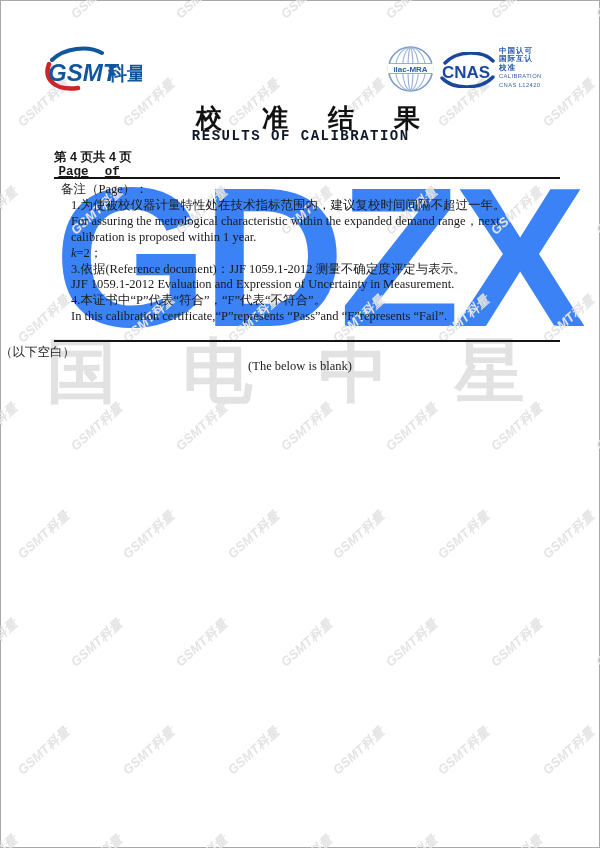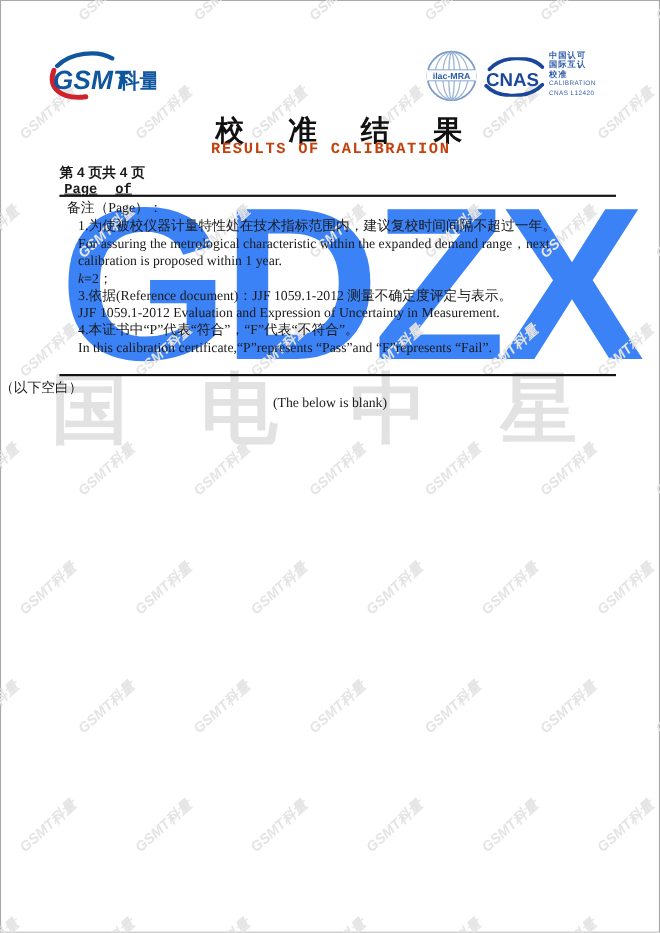--- a/index.html
+++ b/index.html
@@ -56,21 +56,21 @@
     text-align:center;
     font:bold 26px "Liberation Sans", sans-serif;
     letter-spacing:40px;padding-left:56px;box-sizing:border-box;
     color:#111;
   }
   .title-en{
     position:absolute;left:0;top:128px;width:100%;
     text-align:center;
     font:bold 14px "Liberation Mono", monospace;
     letter-spacing:1.5px;padding-left:1.5px;box-sizing:border-box;
-    color:#c2410c;
+    color:#0f172a;
   }
   
   .cert-row{
     position:absolute;left:54px;top:150px;width:506px;
     display:flex;justify-content:space-between;align-items:flex-start;
   }
   .cert-left .zh-line{font:bold 12.5px "Liberation Sans", sans-serif;line-height:14px;}
   .cert-left .num{font:bold 12.5px "Liberation Mono", monospace;}
   .cert-left .en-line{font:bold 12.5px "Liberation Mono", monospace;line-height:13px;margin-top:2px;}
   .pagecols{display:flex;gap:0;text-align:center;}

